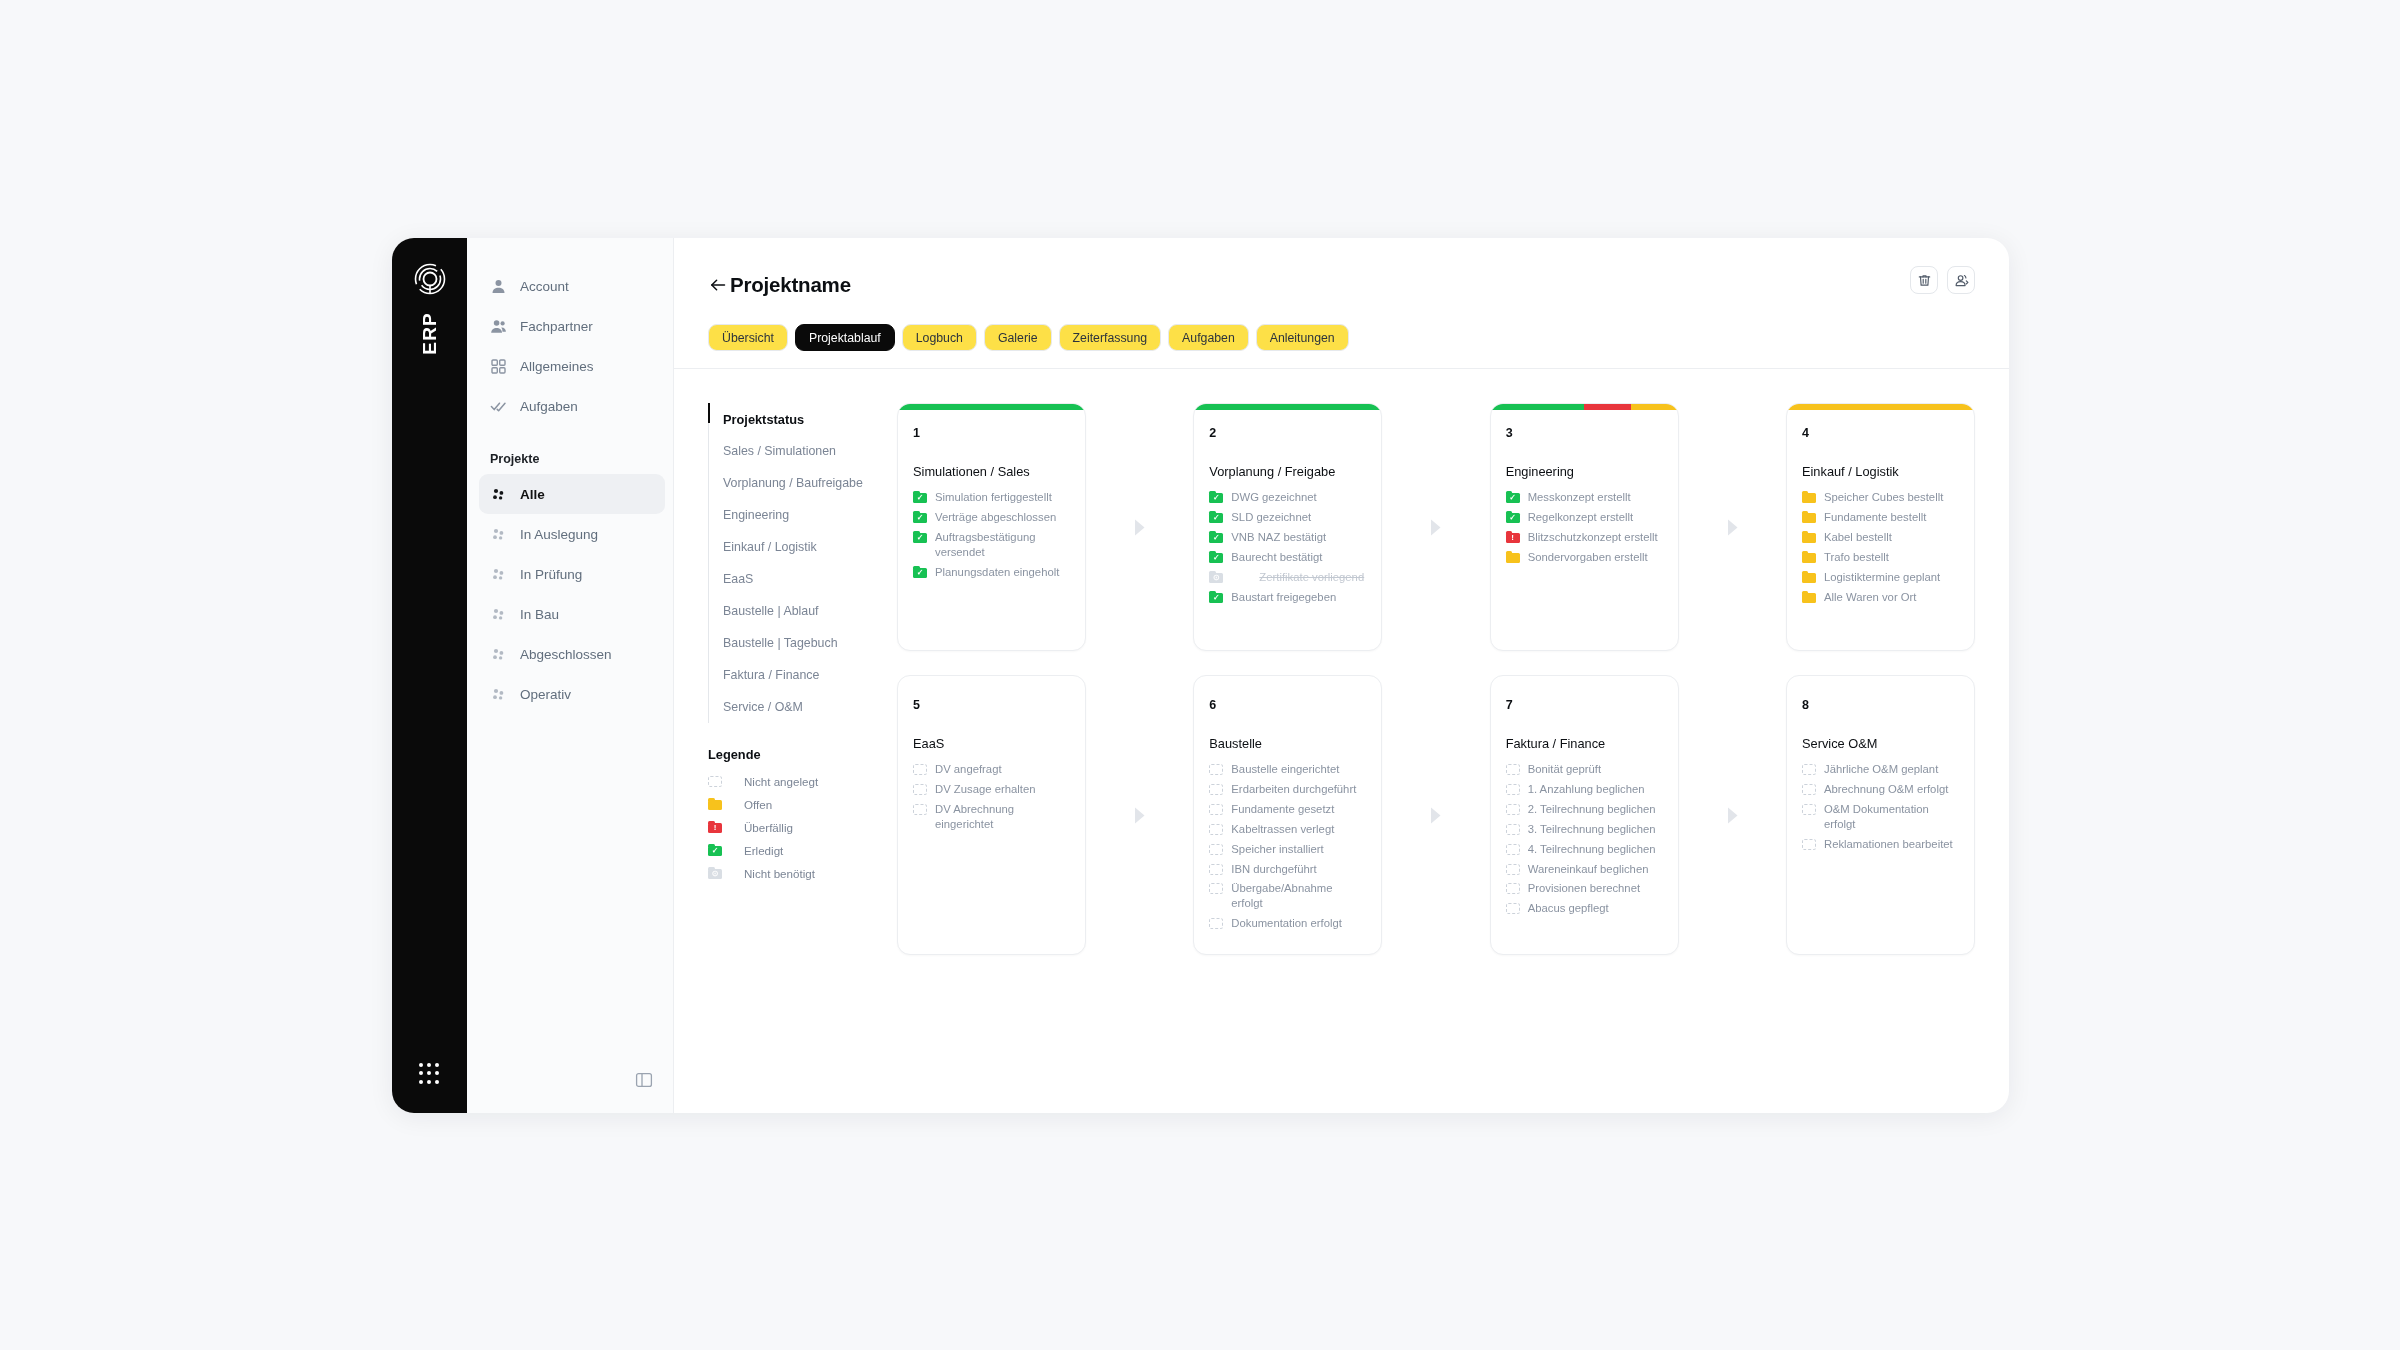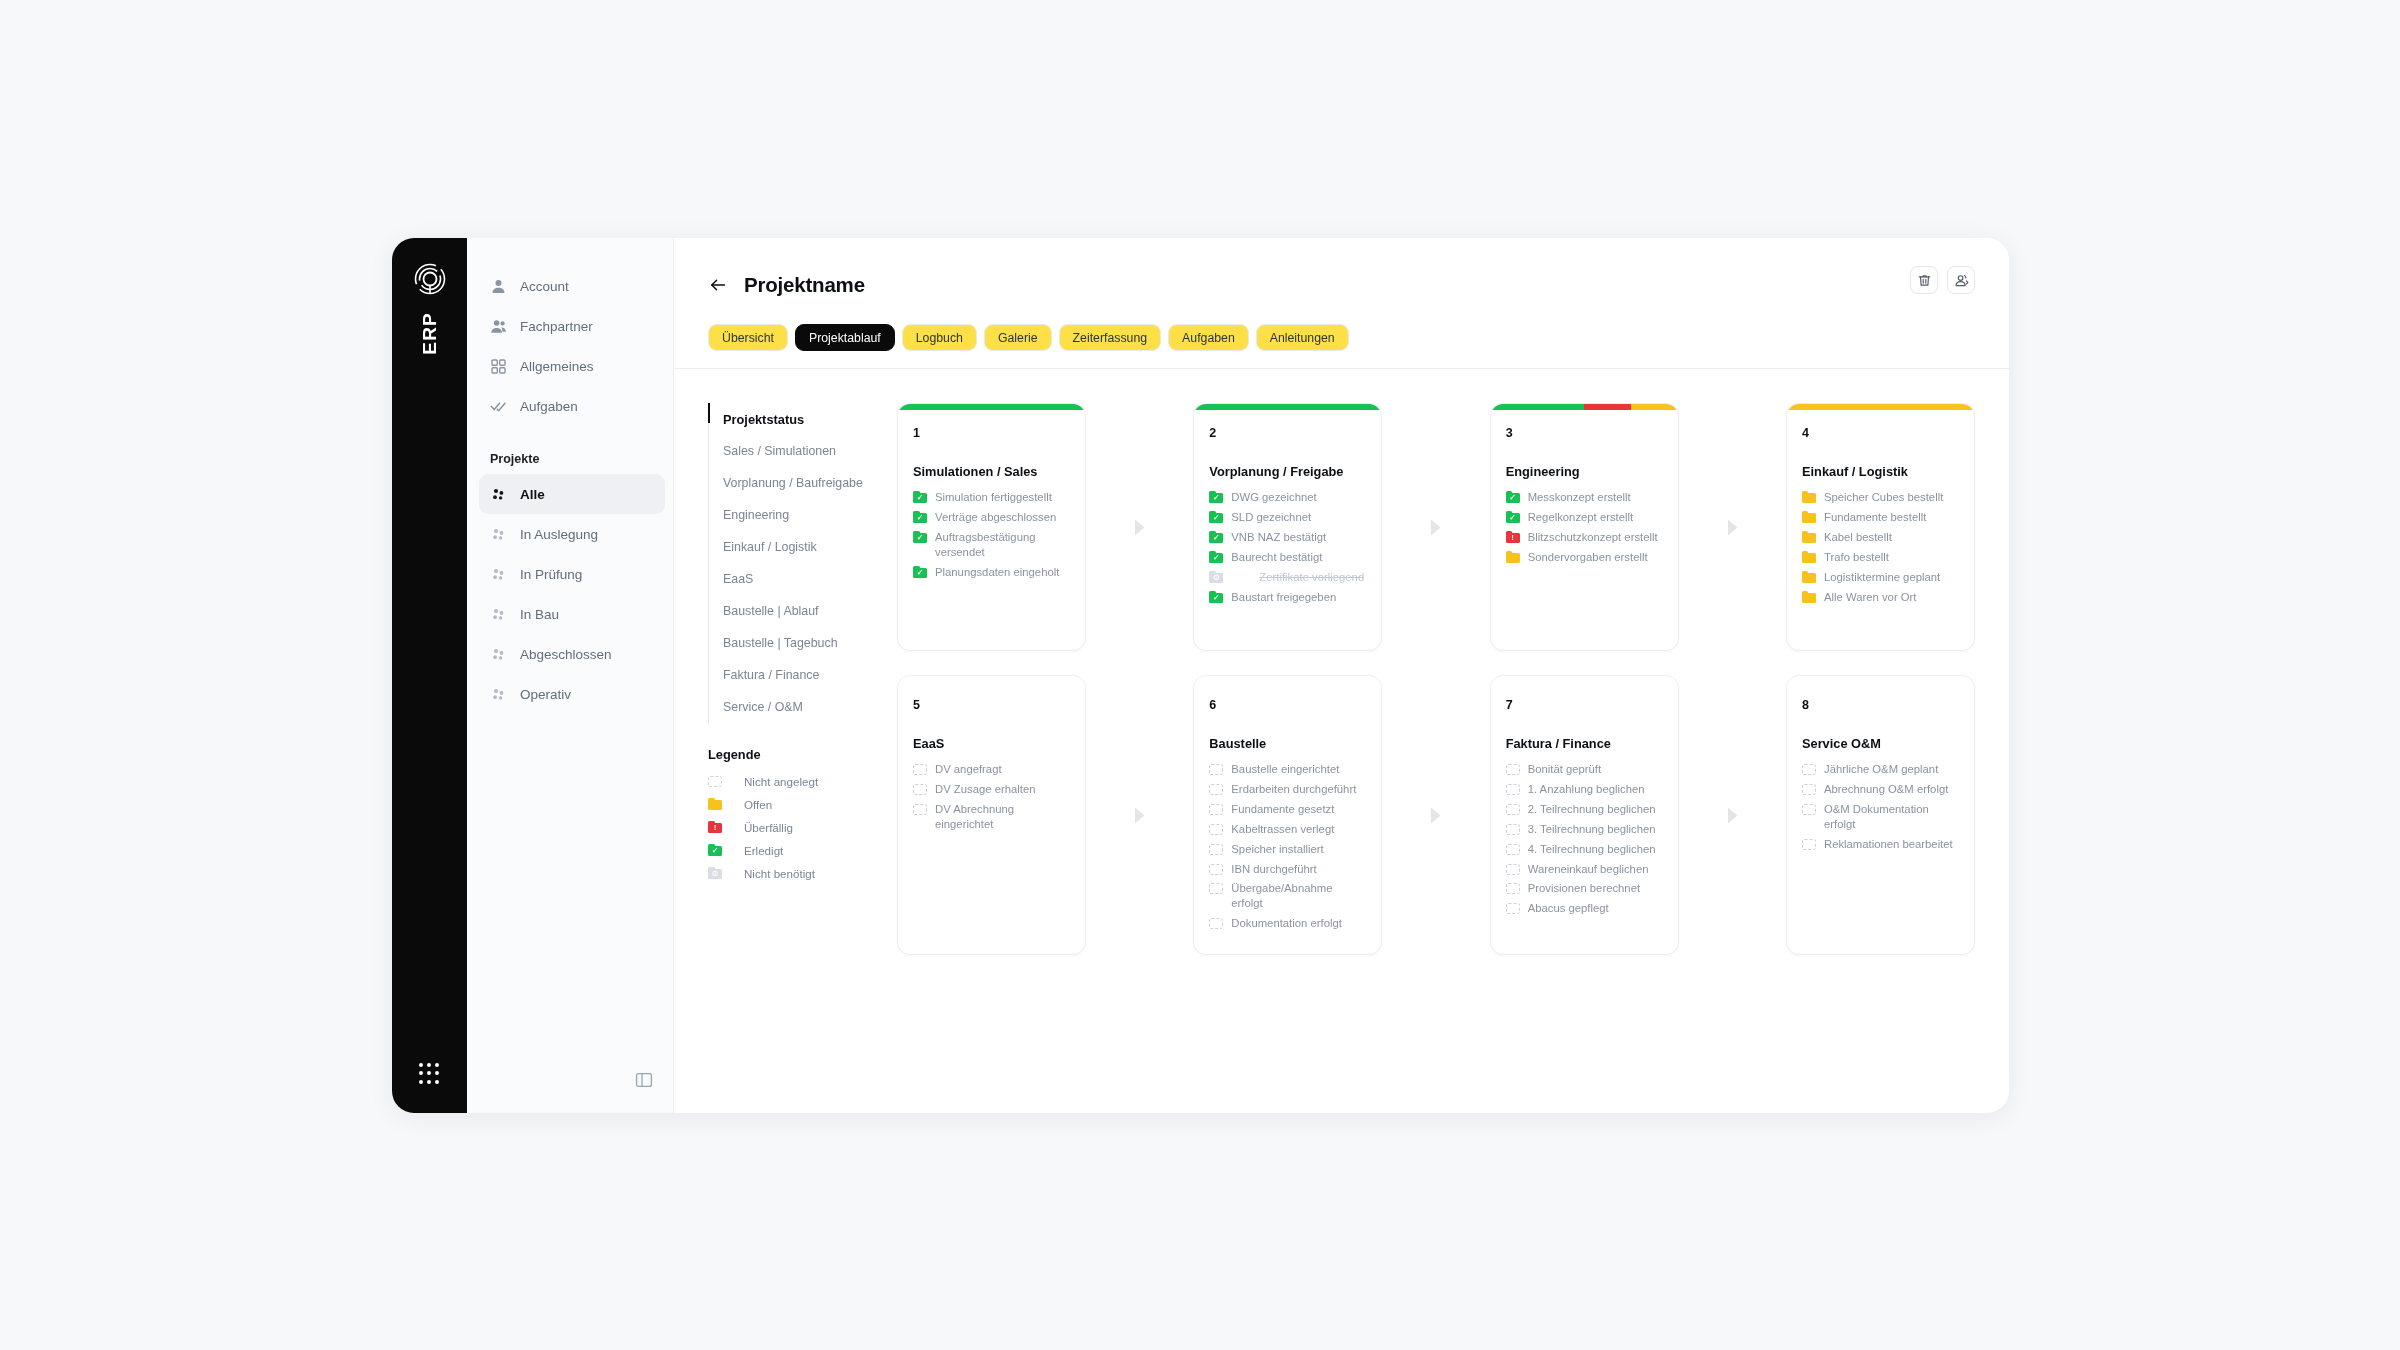--- a/index.html
+++ b/index.html
@@ -77,21 +77,21 @@
   }
 
   
   #content { flex: 1 1 auto; display: flex; flex-direction: column; min-width: 0; }
 
   #topbar {
     position: relative;
     padding: 30px 34px 0 34px;
     border-bottom: 1px solid #eceef1;
   }
-  #title-row { display: flex; align-items: center; gap: 16px; height: 34px; }
+  #title-row { display: flex; align-items: center; gap: 2px; height: 34px; }
   #back-btn { width: 20px; height: 20px; cursor: pointer; flex:0 0 20px; }
   #page-title { font-size: 20.5px; font-weight: 700; color: #0c0f13; letter-spacing: -.2px; }
 
   #head-actions { position: absolute; right: 34px; top: 28px; display: flex; gap: 9px; }
   .head-btn {
     width: 28px; height: 28px; border: 1px solid #e4e7eb;
     border-radius: 8px; background: #fff; cursor: pointer;
     display: flex; align-items: center; justify-content: center;
   }
   .head-btn svg { width: 15px; height: 15px; }
@@ -171,21 +171,21 @@
     min-height: 248px;
     box-shadow: 0 1px 2px rgba(20,25,40,.03);
     overflow: hidden;
   }
   .card-bar {
     position: absolute; left: 0; top: 0; right: 0; height: 6px;
     display: flex; border-radius: 13px 13px 0 0; overflow: hidden;
   }
   .card-bar span { display: block; height: 100%; }
   .card-num { font-size: 12.5px; font-weight: 700; color: #0c0f13; margin-bottom: 24px; }
-  .card-title { font-size: 12.8px; font-weight: 700; color: #0c0f13; margin-bottom: 11px; }
+  .card-title { font-size: 12.8px; font-weight: 400; color: #0c0f13; margin-bottom: 11px; }
   .task { display: flex; align-items: flex-start; gap: 8px; margin-bottom: 5px; }
   .task-label { font-size: 11.3px; color: #8a93a1; line-height: 1.32; }
   .task.struck .task-label { text-decoration: line-through; color: #c2c8d1; margin-left: 28px; }
   .task .fic { margin-top: 1px; }
 
   .connector {
     flex: 1 1 auto; display: flex; align-items: center; justify-content: center;
     min-width: 12px;
   }
   .connector svg { width: 13px; height: 19px; display: block; }

